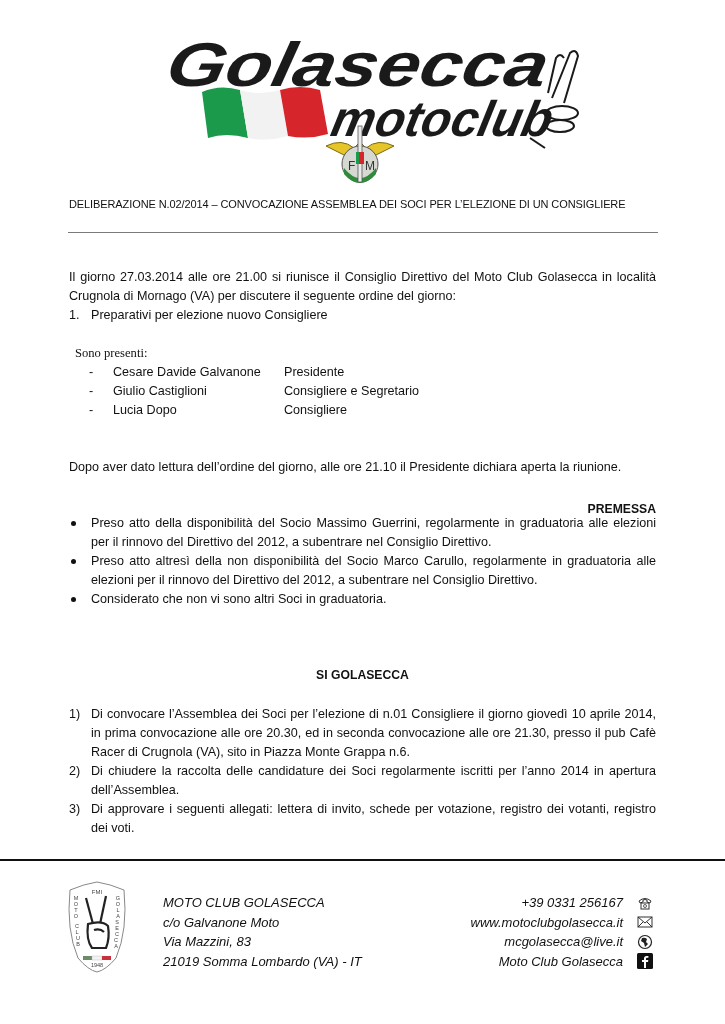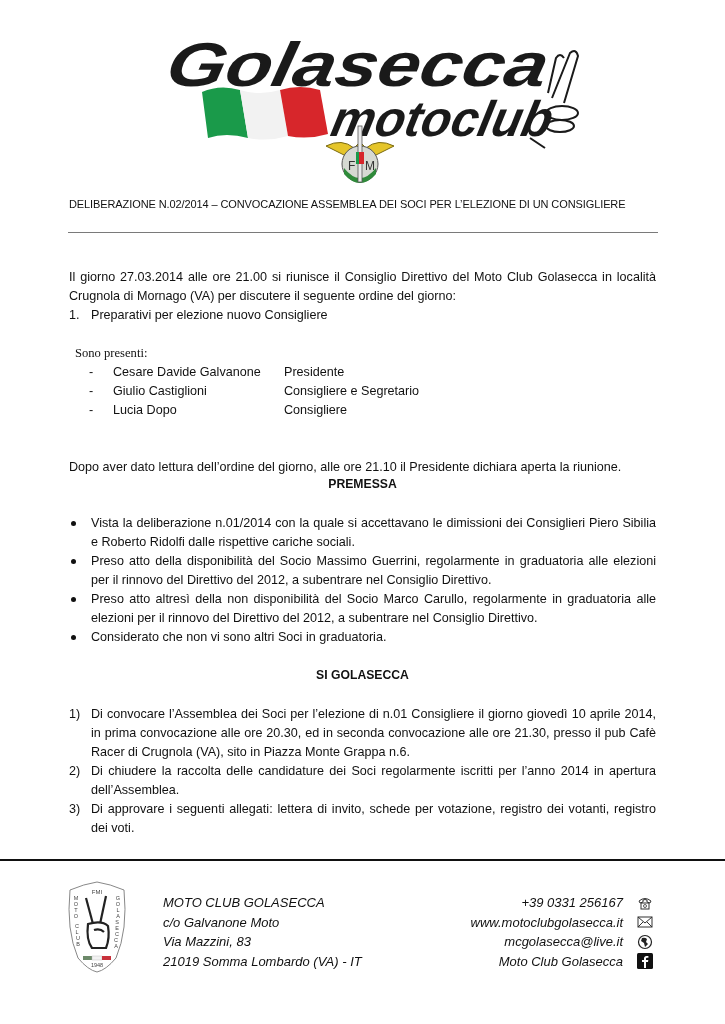--- a/index.html
+++ b/index.html
@@ -106,26 +106,22 @@
   </div>
   <div class="presenti-row" style="top:38px;">
     <span class="dash">-</span>
     <span class="name">Lucia Dopo</span>
     <span class="role">Consigliere</span>
   </div>
 </div>
 
 <div class="abs para last-left" style="top:438px;">Dopo aver dato lettura dell’ordine del giorno, alle ore 21.10 il Presidente dichiara aperta la riunione.</div>
 
-<div class="abs heading" style="top:477px;">PREMESSA</div>
+<div class="abs heading" style="top:502px;text-align:right;">PREMESSA</div>
 <div class="abs bullets" style="top:514px;">
-  <div class="bullet-item">
-    <span class="dot"></span>
-    <span>Vista la deliberazione n.01/2014 con la quale si accettavano le dimissioni dei Consiglieri Piero Sibilia e Roberto Ridolfi dalle rispettive cariche sociali.</span>
-  </div>
   <div class="bullet-item">
     <span class="dot"></span>
     <span>Preso atto della disponibilità del Socio Massimo Guerrini, regolarmente in graduatoria alle elezioni per il rinnovo del Direttivo del 2012, a subentrare nel Consiglio Direttivo.</span>
   </div>
   <div class="bullet-item">
     <span class="dot"></span>
     <span>Preso atto altresì della non disponibilità del Socio Marco Carullo, regolarmente in graduatoria alle elezioni per il rinnovo del Direttivo del 2012, a subentrare nel Consiglio Direttivo.</span>
   </div>
   <div class="bullet-item">
     <span class="dot"></span>

